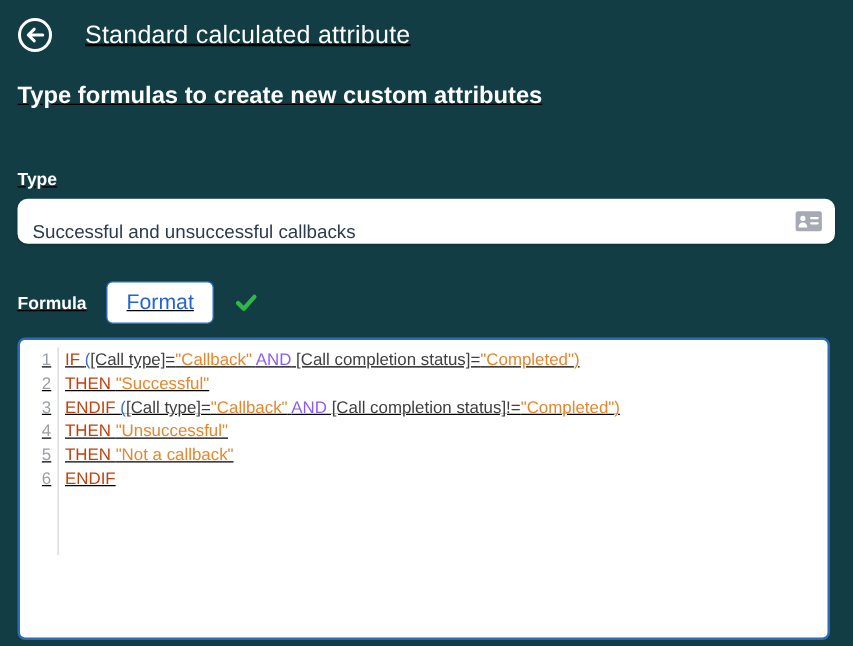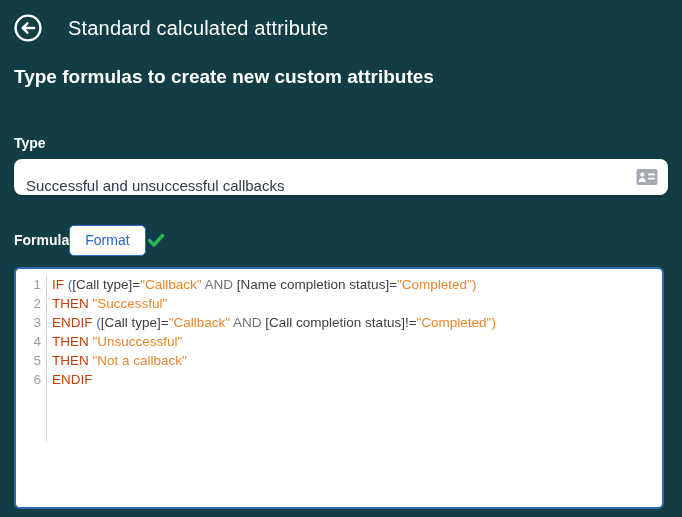--- a/index.html
+++ b/index.html
@@ -2,21 +2,21 @@
 <html><head>
 <meta charset="utf-8">
 <style>
   * { margin: 0; padding: 0; box-sizing: border-box; }
   html, body { width: 682px; height: 517px; }
   body {
     font-family: "Liberation Sans", sans-serif;
     background: #123d44;
     overflow: hidden;
   }
-  .page { width: 682px; height: 387px; padding: 14px 14px 0 14px; position: relative; }
+  .page { width: 682px; height: 387px; padding: 14px 14px 0 14px; position: relative; text-decoration: underline; }
 
   
   .header { display: flex; align-items: center; gap: 26px; }
   .back-btn {
     width: 28px; height: 28px; display: flex; align-items: center; justify-content: center;
     background: transparent; border: none; cursor: pointer; padding: 0;
   }
   .back-btn svg { display: block; }
   .page-title { color: #ffffff; font-size: 20px; font-weight: 500; letter-spacing: 0.2px; }
 
@@ -30,26 +30,26 @@
     background: #ffffff; font-family: "Liberation Sans", sans-serif;
     font-size: 15px; color: #2d3a4e; padding: 16px 40px 0 12px; outline: none;
     box-shadow: 0 1px 2px rgba(0,0,0,0.25);
   }
   .input-suffix-icon {
     position: absolute; right: 10px; top: 50%; transform: translateY(-50%);
     width: 22px; height: 17px; display: flex;
   }
 
   
-  .formula-row { display: flex; align-items: center; margin-top: 30px; }
+  .formula-row { display: flex; align-items: center; margin-top: 30px; gap: 16px; }
   .formula-label { color: #ffffff; font-size: 14px; font-weight: 600; }
   .format-btn {
     background: #ffffff; color: #2563cf; border: 1.5px solid #2e6fd0;
     border-radius: 5px; font-family: "Liberation Sans", sans-serif;
-    font-size: 14px; padding: 6px 15px; cursor: pointer; line-height: 1.2;
+    font-size: 17px; padding: 6px 15px; cursor: pointer; line-height: 1.2;
   }
   .status-check { width: 20px; height: 20px; display: flex; }
 
   
   .editor {
     margin-top: 11px; width: 650px; height: 242px;
     background: #ffffff; border: 2px solid #2b6cb5; border-radius: 6px;
     display: flex; overflow: hidden; padding-top: 6px; cursor: text;
   }
   .gutter {
@@ -60,21 +60,21 @@
     color: #999fa6; font-size: 13.5px; line-height: 19px;
     font-family: "Liberation Sans", sans-serif;
   }
   .code-area { flex: 1 1 auto; padding-left: 5px; }
   .code-line {
     font-family: "Liberation Sans", sans-serif; font-size: 13.5px; line-height: 19px;
     white-space: pre; color: #2c3c55;
   }
   .tok-kw  { color: #c2410c; }
   .tok-str { color: #e8862c; }
-  .tok-and { color: #737373; }
+  .tok-and { color: #8b5cf6; }
   .tok-def { color: #404040; }
   .tok-po  { color: #3e6fc0; }
   .tok-pc  { color: #e8862c; }
 </style>
 </head>
 <body>
 
 <div class="page">
 
   <div class="header">
@@ -118,21 +118,21 @@
   <div class="editor">
     <div class="gutter">
         <div class="num">1</div>
         <div class="num">2</div>
         <div class="num">3</div>
         <div class="num">4</div>
         <div class="num">5</div>
         <div class="num">6</div>
       </div>
     <div class="code-area">
-        <div class="code-line"><span class="tok-kw">IF </span><span class="tok-po">(</span><span class="tok-def">[Call type]=</span><span class="tok-str">"Callback"</span><span class="tok-def"> </span><span class="tok-and">AND</span><span class="tok-def"> [Name completion status]=</span><span class="tok-str">"Completed"</span><span class="tok-pc">)</span></div>
+        <div class="code-line"><span class="tok-kw">IF </span><span class="tok-po">(</span><span class="tok-def">[Call type]=</span><span class="tok-str">"Callback"</span><span class="tok-def"> </span><span class="tok-and">AND</span><span class="tok-def"> [Call completion status]=</span><span class="tok-str">"Completed"</span><span class="tok-pc">)</span></div>
         <div class="code-line"><span class="tok-kw">THEN </span><span class="tok-str">"Successful"</span></div>
         <div class="code-line"><span class="tok-kw">ENDIF </span><span class="tok-po">(</span><span class="tok-def">[Call type]=</span><span class="tok-str">"Callback"</span><span class="tok-def"> </span><span class="tok-and">AND</span><span class="tok-def"> [Call completion status]!=</span><span class="tok-str">"Completed"</span><span class="tok-pc">)</span></div>
         <div class="code-line"><span class="tok-kw">THEN </span><span class="tok-str">"Unsuccessful"</span></div>
         <div class="code-line"><span class="tok-kw">THEN </span><span class="tok-str">"Not a callback"</span></div>
         <div class="code-line"><span class="tok-kw">ENDIF</span></div>
       </div>
   </div>
 
 </div>
 

